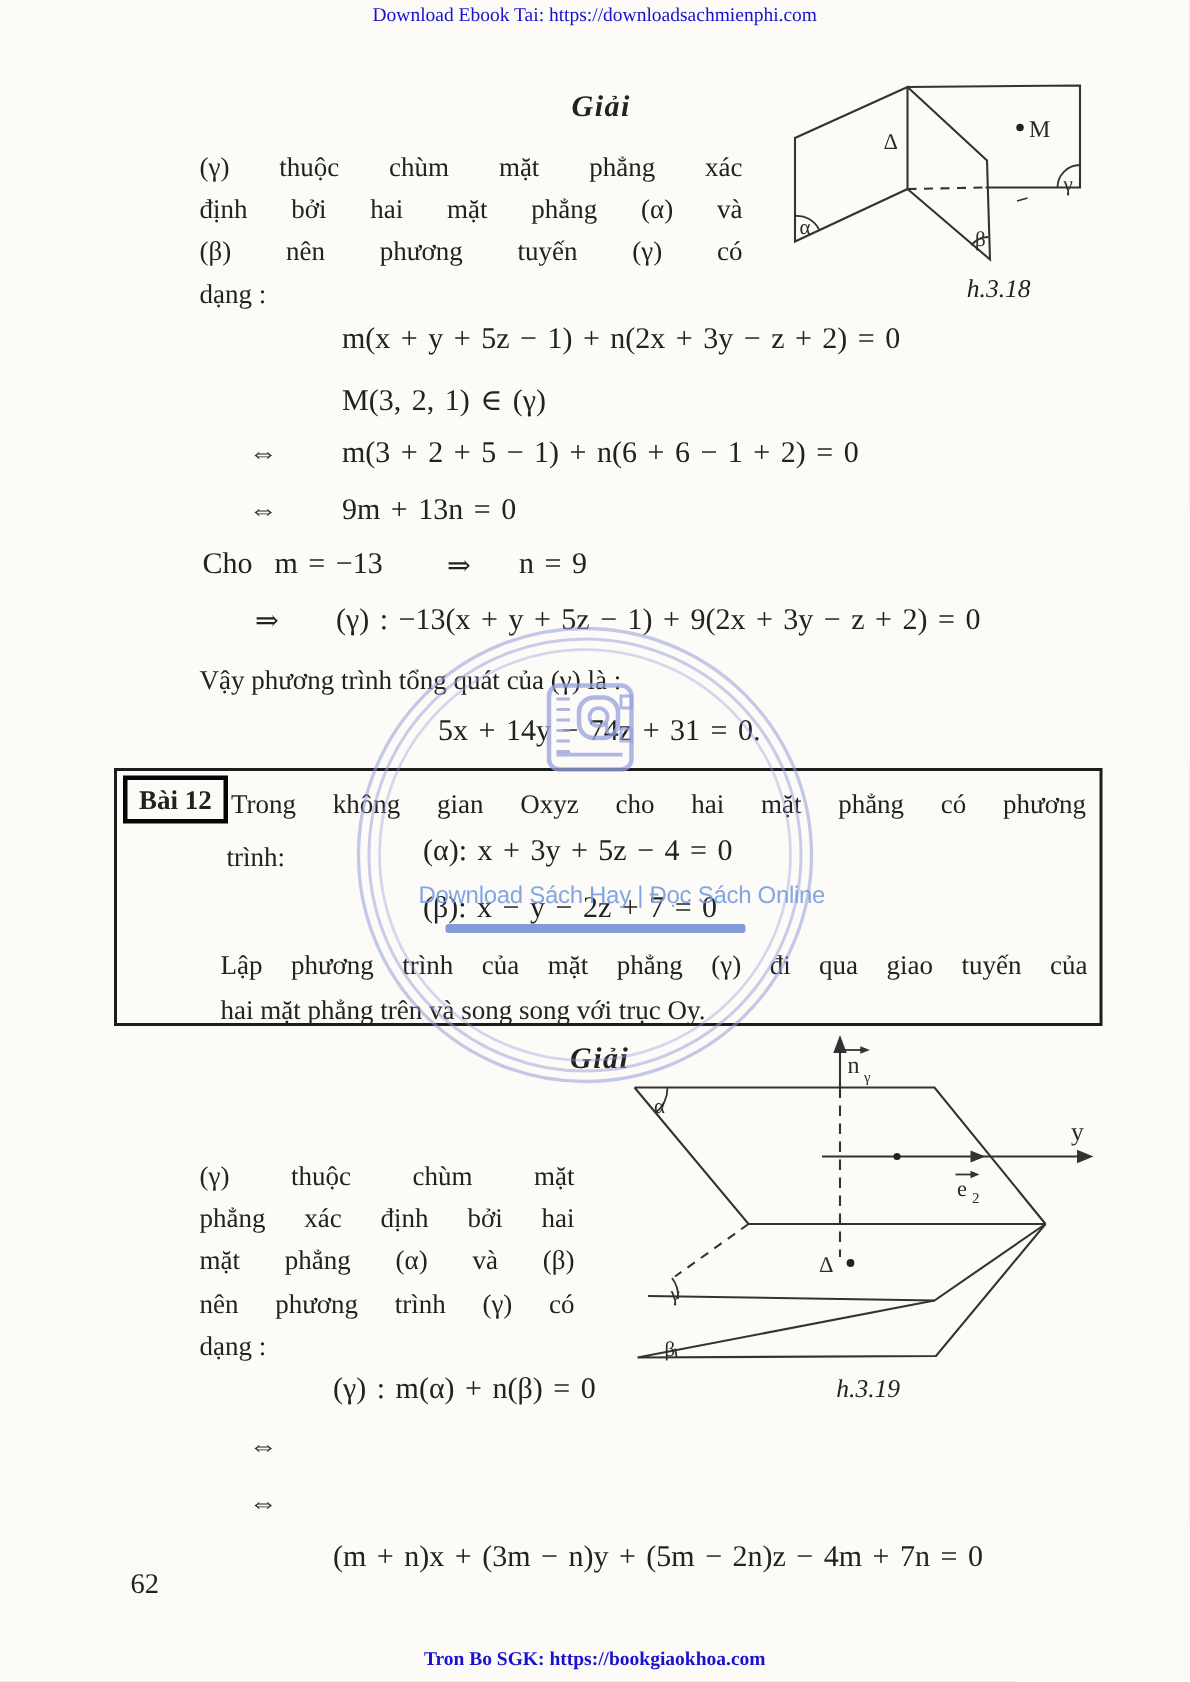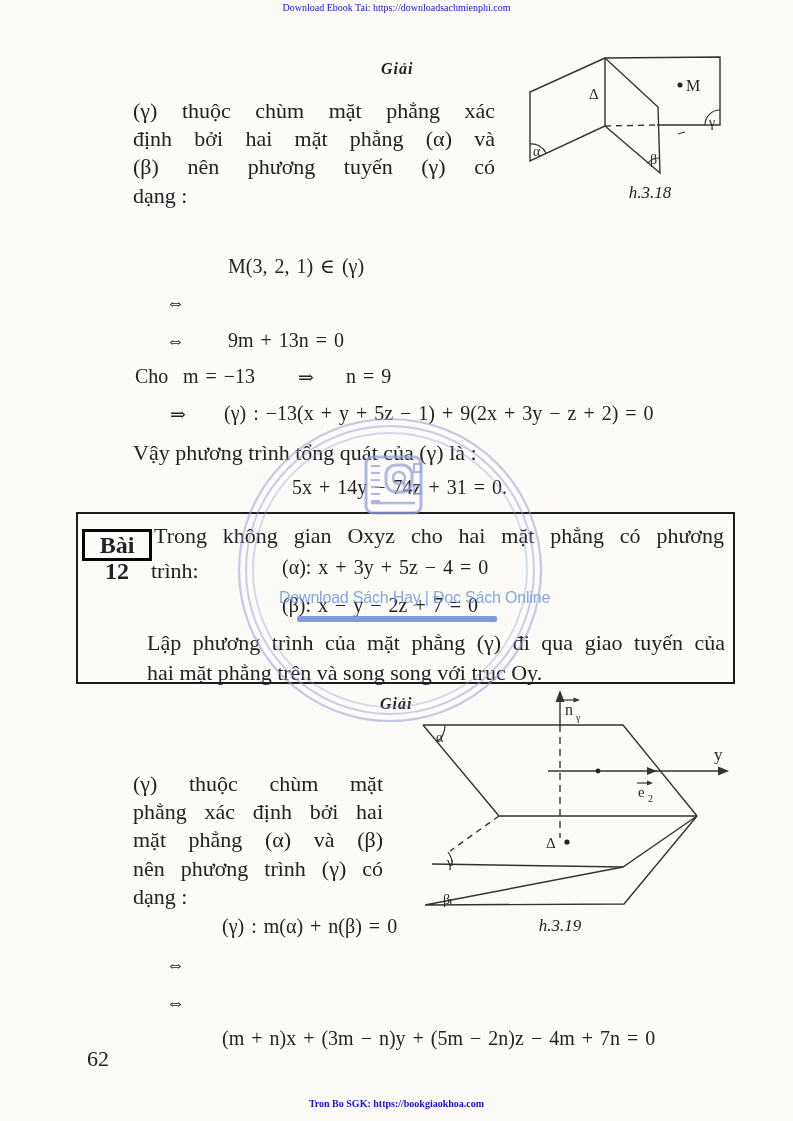--- a/index.html
+++ b/index.html
@@ -3,50 +3,50 @@
 <meta charset="utf-8">
 <style>
   html,body{margin:0;padding:0;background:#e8e8e8;}
   .page{
     position:relative;width:793px;height:1121px;margin:0 auto;
     background:#fcfbf7;overflow:hidden;
     font-family:"Liberation Serif","DejaVu Serif",serif;
     color:#222;
   }
   .abs{position:absolute;white-space:nowrap;}
-  .link{font-size:10px;color:#1812cf;text-align:center;left:0;right:0;}
-  .giai{font-size:16px;font-weight:bold;font-style:italic;letter-spacing:1px;}
-  .ptxt{font-size:22px;line-height:28.2px;}
+  .link{font-size:13px;color:#1812cf;text-align:center;left:0;right:0;}
+  .giai{font-size:20px;font-weight:bold;font-style:italic;letter-spacing:1px;}
+  .ptxt{font-size:18px;line-height:28.2px;}
   .jl{text-align:justify;text-align-last:justify;}
   .eq{font-size:20px;word-spacing:2px;white-space:nowrap;}
   .arrow{font-size:19px;}
-  .cap{font-size:17px;font-style:italic;text-align:center;}
+  .cap{font-size:17px;font-style:italic;text-align:right;}
   .pbox{position:absolute;border:2px solid #1c1c1c;background:transparent;}
   .badge{
     position:absolute;border:3px solid #050505;background:#fcfbf7;
-    font-weight:bold;font-size:24px;text-align:center;line-height:26px;margin-top:12px;
+    font-weight:bold;font-size:18px;text-align:center;line-height:26px;
   }
   .fig line,.fig path,.fig polyline{stroke:#333;stroke-width:1.4;fill:none;}
   .fig .dash{stroke-dasharray:7 5;}
   .fig .dash2{stroke-dasharray:6 5;}
   .fig .thin{stroke-width:1.2;}
   .fig text{fill:#2a2a2a;font-family:"Liberation Serif","DejaVu Serif",serif;}
   .fig .head{fill:#333;stroke:none;}
   .fig .dot{fill:#222;stroke:none;}
   .wm{position:absolute;inset:0;z-index:5;pointer-events:none;}
   .wm-site{
     position:absolute;font-family:"Liberation Sans","DejaVu Sans",sans-serif;
     font-size:24px;letter-spacing:-0.5px;color:rgba(128,138,188,0.85);
   }
   .wm-tag{
     position:absolute;font-family:"Liberation Sans","DejaVu Sans",sans-serif;
     font-size:16px;letter-spacing:-0.2px;color:rgba(118,156,224,0.9);
   }
   .wm-bar{position:absolute;background:rgba(118,144,210,0.9);border-radius:2px;}
-  .pagenum{font-size:22px;}
+  .pagenum{font-size:19px;}
 </style>
 </head>
 <body>
 
 <div class="page">
 
   <div class="abs link" style="top:2px;">Download Ebook Tai: https://downloadsachmienphi.com</div>
 
   <div class="abs giai" style="left:381px;top:60px;">Giải</div>
 
@@ -68,22 +68,24 @@
     <path class="thin" d="M165,92 L172,90"></path>
     <circle class="dot" cx="167" cy="43" r="2.5"></circle>
     <text x="20" y="114" font-size="14">α</text>
     <text x="76" y="57" font-size="15">Δ</text>
     <text x="137" y="122" font-size="14">β</text>
     <text x="196" y="85" font-size="14">γ</text>
     <text x="173" y="49" font-size="16">M</text>
   </svg>
   <div class="abs cap" style="left:613px;top:183px;width:74px;">h.3.18</div>
 
+  <div class="abs eq" style="left:228px;top:215px;">m(x + y + 5z − 1) + n(2x + 3y − z + 2) = 0</div>
   <div class="abs eq" style="left:228px;top:254px;">M(3, 2, 1) ∈ (γ)</div>
   <div class="abs arrow" style="left:166px;top:292px;">⇔</div>
+  <div class="abs eq" style="left:228px;top:291px;">m(3 + 2 + 5 − 1) + n(6 + 6 − 1 + 2) = 0</div>
   <div class="abs arrow" style="left:166px;top:330px;">⇔</div>
   <div class="abs eq" style="left:228px;top:329px;">9m + 13n = 0</div>
 
   <div class="abs eq" style="left:135px;top:365px;">Cho</div>
   <div class="abs eq" style="left:183px;top:365px;">m = −13</div>
   <div class="abs arrow" style="left:298px;top:366px;">⇒</div>
   <div class="abs eq" style="left:346px;top:365px;">n = 9</div>
 
   <div class="abs arrow" style="left:170px;top:403px;">⇒</div>
   <div class="abs eq" style="left:224px;top:402px;">(γ) : −13(x + y + 5z − 1) + 9(2x + 3y − z + 2) = 0</div>

